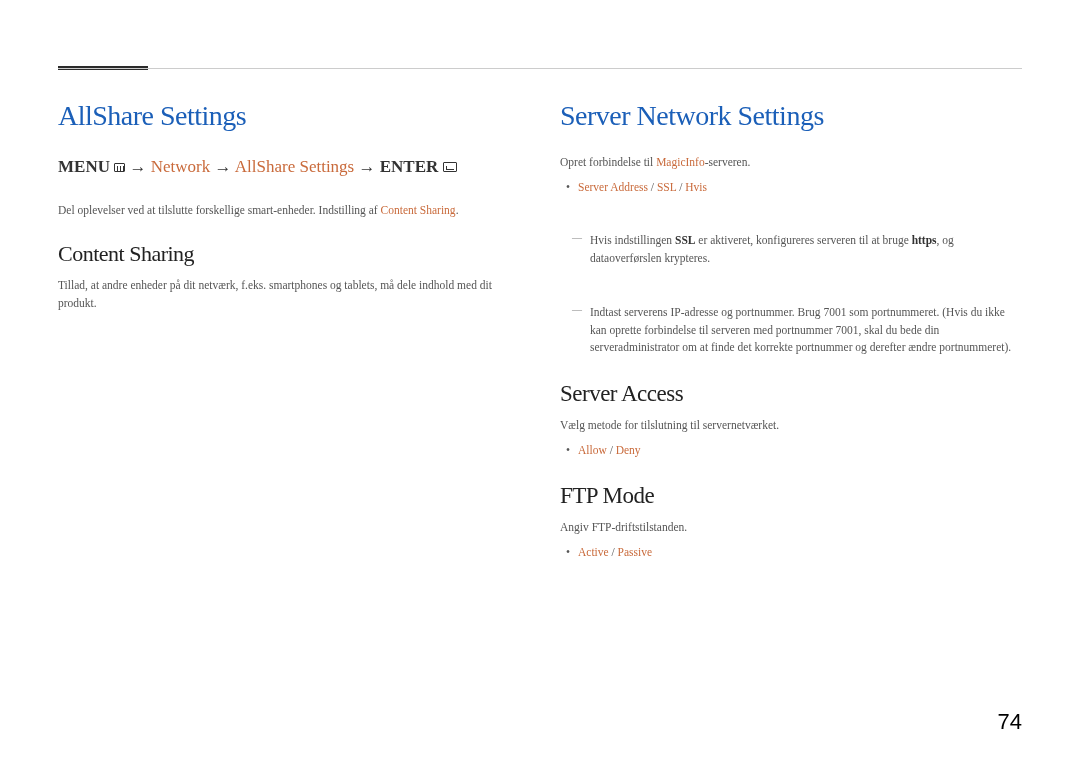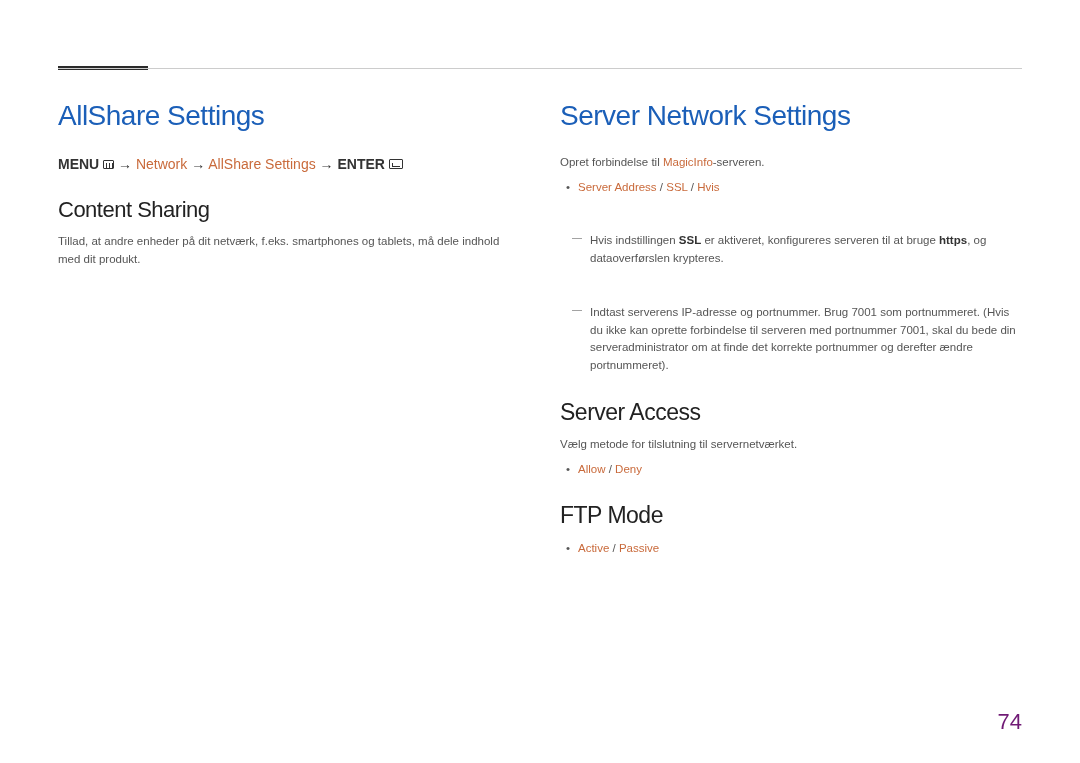--- a/index.html
+++ b/index.html
@@ -31,20 +31,21 @@
     background: #2b2b2b;
   }
   .columns {
     display: flex;
     gap: 40px;
     margin-top: 45px;
   }
   .col {
     flex: 1;
     min-width: 0;
+    font-family: Liberation Serif, serif;
   }
   h1 {
     font-size: 28px;
     font-weight: 400;
     color: #1b5fb8;
     margin-bottom: 22px;
     letter-spacing: -0.5px;
   }
   h2 {
     font-size: 22px;
@@ -56,21 +57,21 @@
   }
   h3 {
     font-size: 23px;
     font-weight: 400;
     color: #222;
     margin-top: 24px;
     margin-bottom: 10px;
     letter-spacing: -0.5px;
   }
   .breadcrumb {
-    font-size: 14px;
+    font-size: 17px;
     color: #333;
     margin-bottom: 22px;
     line-height: 1.5;
   }
   .breadcrumb .b { font-weight: bold; }
   .breadcrumb .c { color: #c96a3b; }
   .body-text {
     font-size: 11.5px;
     color: #555;
     line-height: 1.55;
@@ -135,21 +136,21 @@
   }
   .glyph-enter::after{
     content:"";position:absolute;left:2px;top:3px;width:7px;height:3px;
     border-left:1.2px solid #333;border-bottom:1.2px solid #333;
   }
   .page-no {
     position: absolute;
     right: 58px;
     bottom: 28px;
     font-size: 22px;
-    color: #701a75;
+    color: #000000;
     font-weight: 300;
   }
 </style>
 </head>
 <body>
 
 <div class="page">
   <div class="accent-bar"></div>
   <div class="top-rule"></div>
 
@@ -163,20 +164,23 @@
         <span class="glyph-menu"></span>
         <span>→</span>
         <span class="c">Network</span>
         <span>→</span>
         <span class="c">AllShare Settings</span>
         <span>→</span>
         <span class="b">ENTER</span>
         <span class="glyph-enter"></span>
       </div>
 
+      <p class="body-text">
+        <span>Del oplevelser ved at tilslutte forskellige smart-enheder. Indstilling af </span><span class="c">Content Sharing</span><span>.</span>
+      </p>
 
       <h2>Content Sharing</h2>
       <p class="body-text">Tillad, at andre enheder på dit netværk, f.eks. smartphones og tablets, må dele indhold med dit produkt.</p>
     </div>
 
     <div class="col">
       <h1>Server Network Settings</h1>
 
 
       <p class="body-text">
@@ -196,20 +200,21 @@
 
       <h3>Server Access</h3>
       <p class="body-text">Vælg metode for tilslutning til servernetværket.</p>
       <ul class="bullet">
         <li>
           <span class="c">Allow</span><span> / </span><span class="c">Deny</span>
         </li>
       </ul>
 
       <h3>FTP Mode</h3>
+      <p class="body-text">Angiv FTP-driftstilstanden.</p>
       <ul class="bullet">
         <li>
           <span class="c">Active</span><span> / </span><span class="c">Passive</span>
         </li>
       </ul>
     </div>
   </div>
 
   <div class="page-no">74</div>
 </div>

